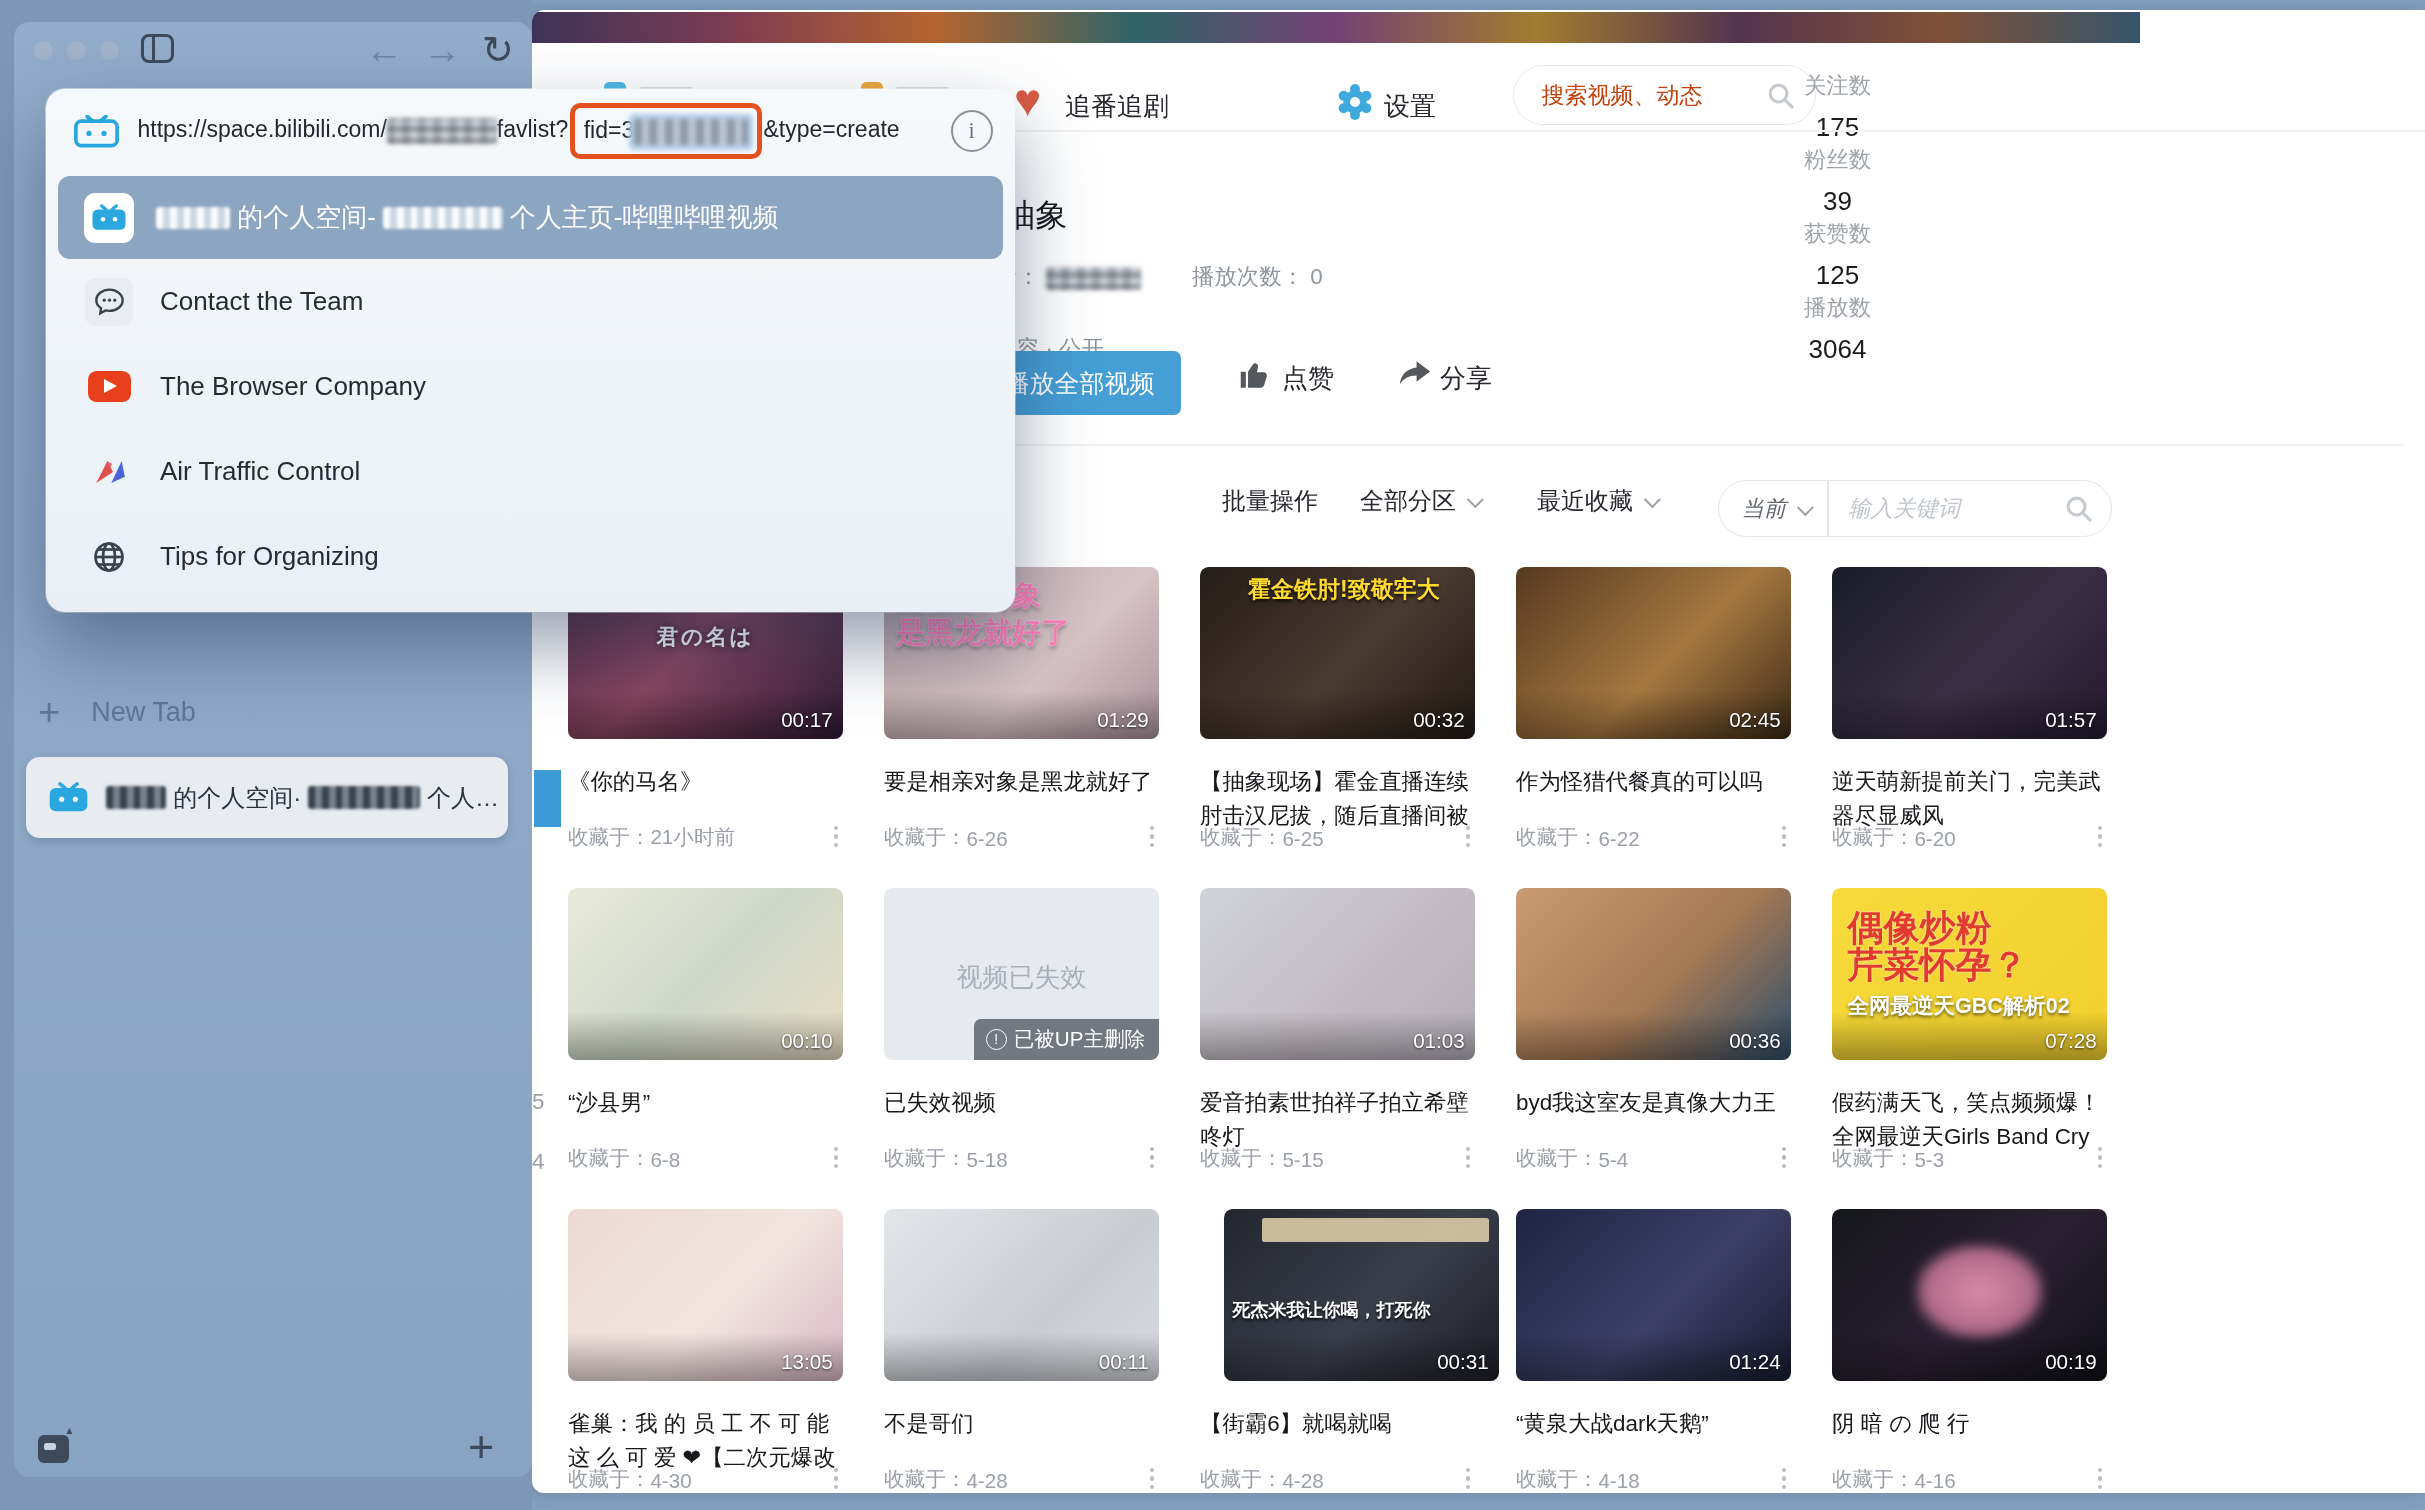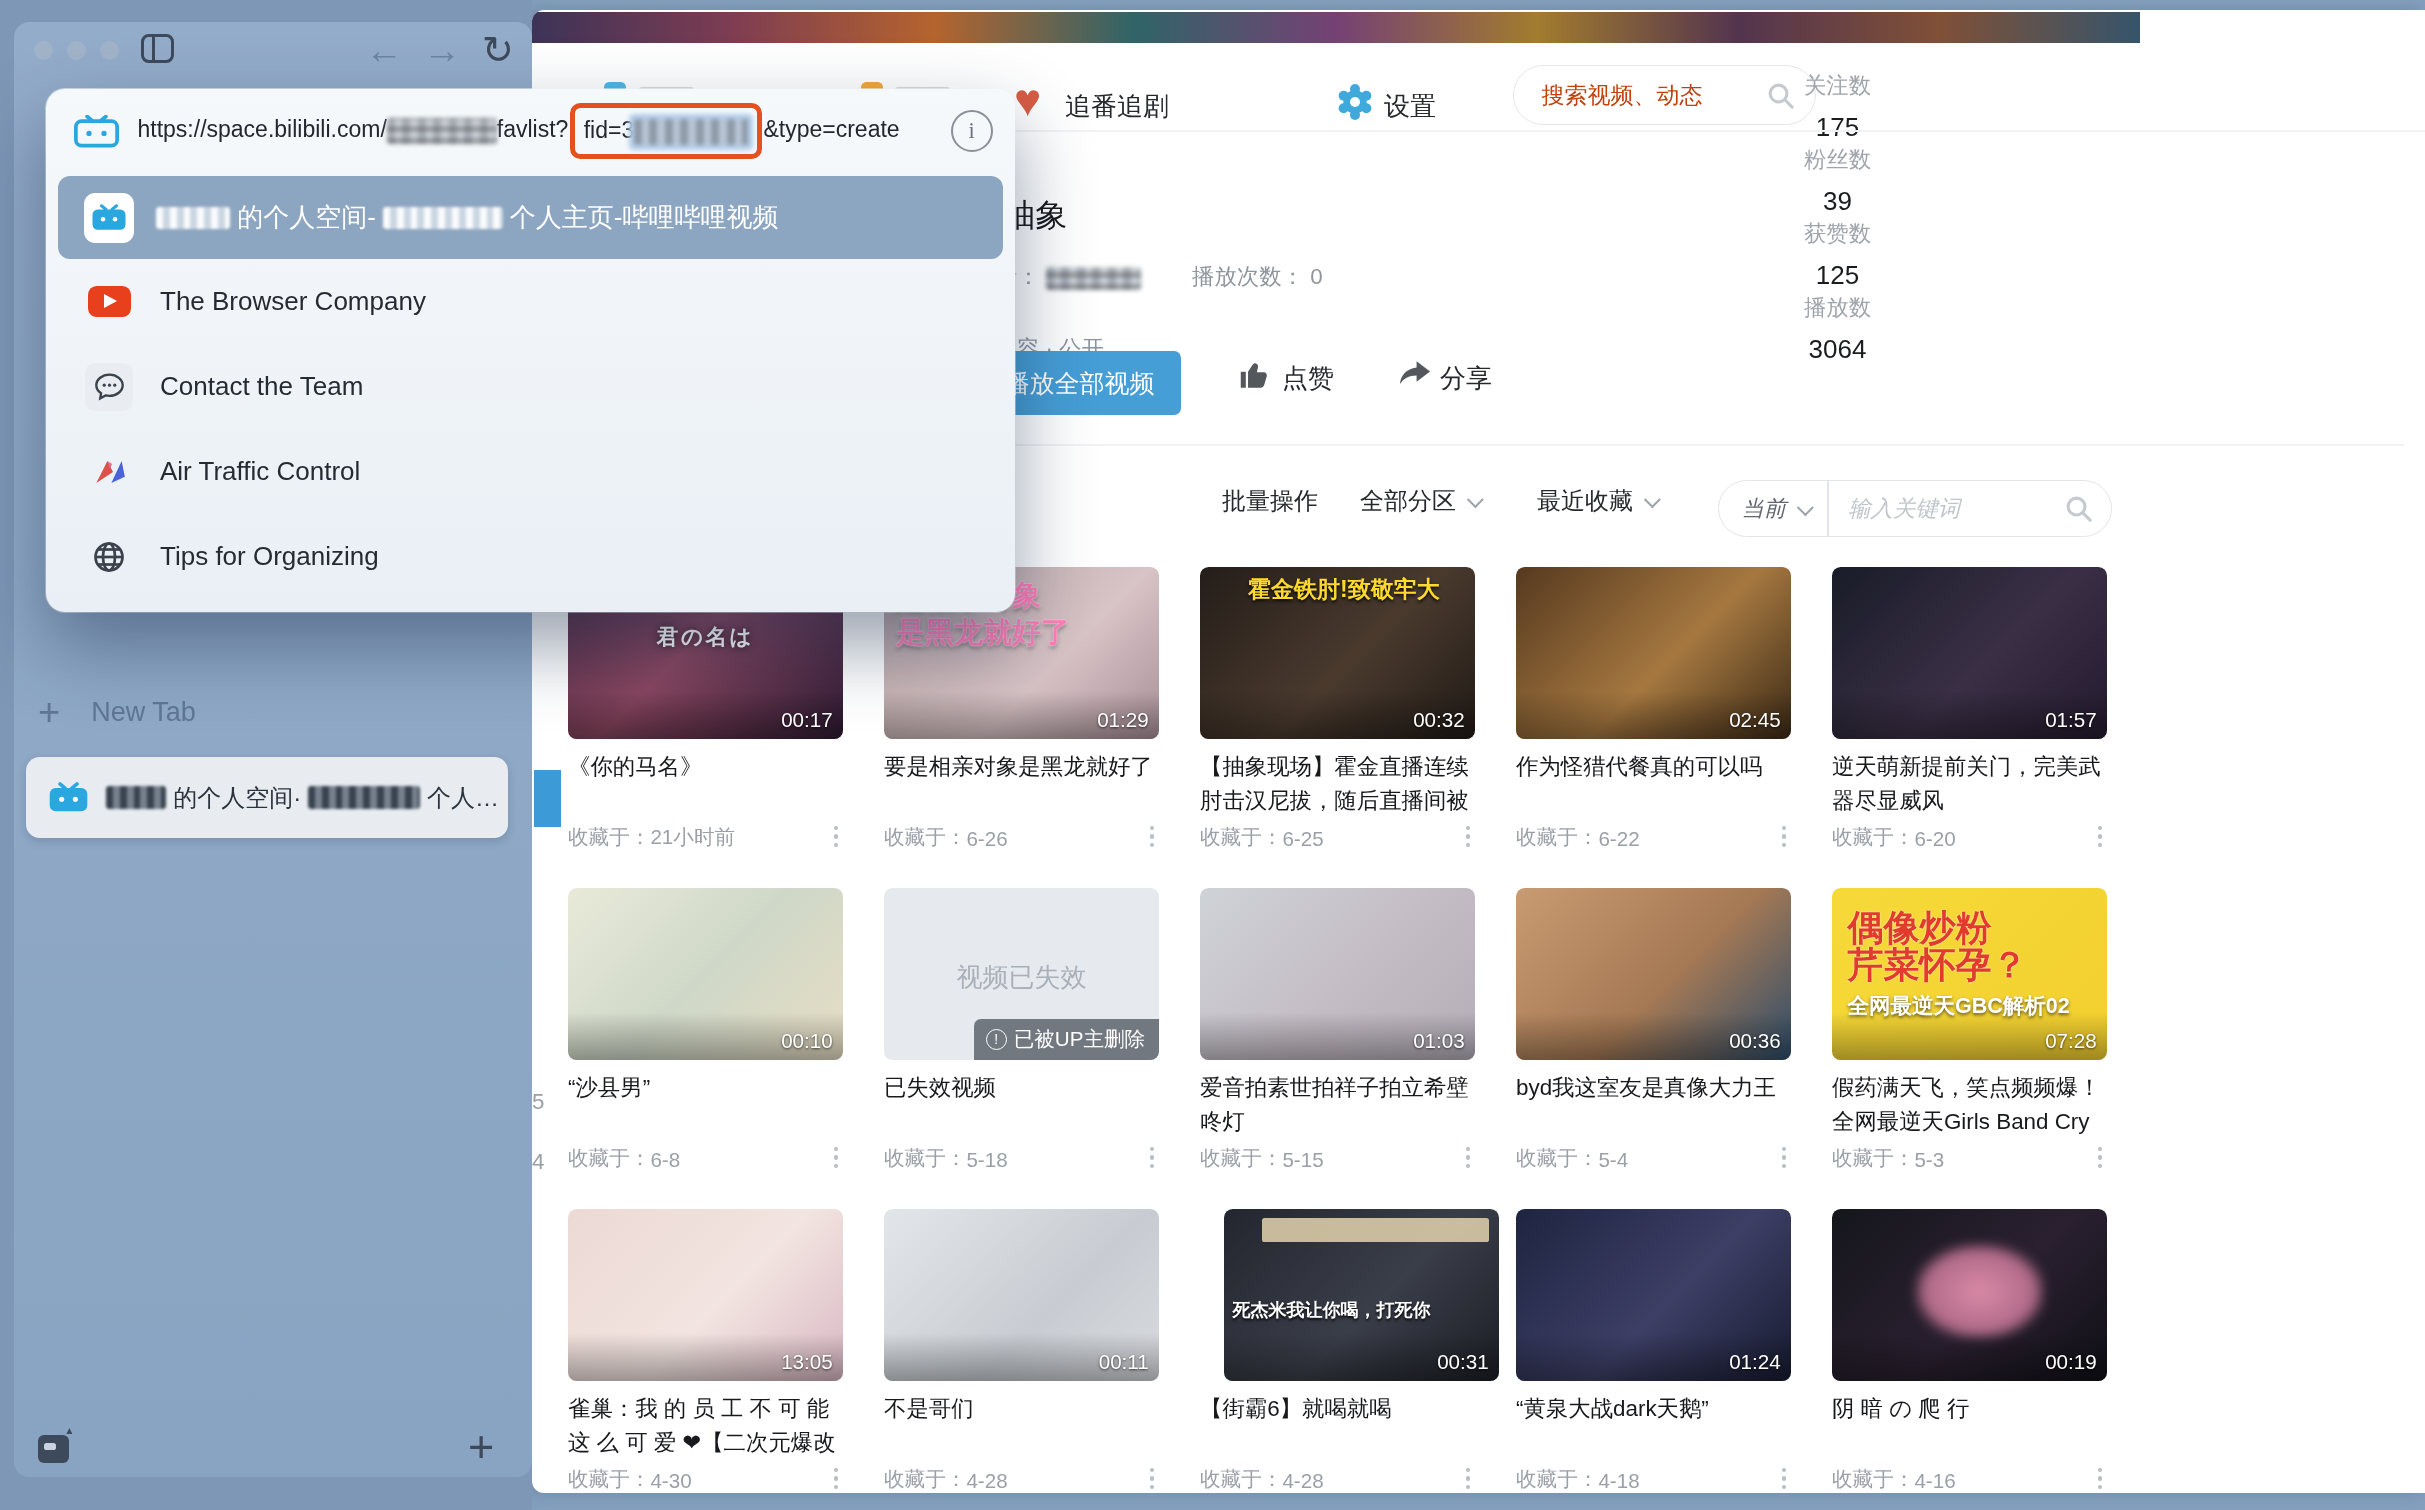--- a/index.html
+++ b/index.html
@@ -43,21 +43,21 @@
   .kw-pill .ph{flex:1;font-size:22.4px;color:#C0C6CC;margin-left:19px;}
   
   .grid{position:absolute;left:36px;top:557px;width:1548px;display:grid;grid-template-columns:repeat(5,275px);
     grid-auto-rows:321px;column-gap:41px;}
   .vcard{position:relative;width:275px;}
   .thumb{position:relative;width:275px;height:172px;border-radius:8.6px;overflow:hidden;}
   .thumb::after{content:"";position:absolute;left:0;right:0;bottom:0;height:48px;
     background:linear-gradient(180deg,rgba(0,0,0,0),rgba(0,0,0,.35));}
   .t7::after{display:none;}
   .dur{position:absolute;right:10.3px;bottom:6.9px;color:#fff;font-size:20.6px;z-index:3;text-shadow:0 0.9px 2.6px rgba(0,0,0,.7);}
-  .vtitle{margin-top:11px;height:71px;overflow:hidden;font-size:22.4px;line-height:34px;color:#18191C;}
+  .vtitle{margin-top:26px;height:71px;overflow:hidden;font-size:22.4px;line-height:34px;color:#18191C;}
   .vmeta{position:absolute;left:0;right:0;top:255px;display:flex;align-items:flex-end;font-size:20.6px;color:#9BA0A8;}
   .vmeta .spacer{flex:1;}
   .kebab{display:flex;flex-direction:column;gap:4.3px;padding:3.4px 5.2px;}
   .kebab i{width:4.3px;height:4.3px;border-radius:50%;background:#B9BEC5;}
   .ov{position:absolute;font-weight:700;z-index:2;white-space:nowrap;}
   .ov-yourname{left:50%;top:32%;transform:translateX(-50%);color:#fff;font-size:21.5px;letter-spacing:2.6px;text-shadow:0 0 8.6px rgba(0,0,0,.8);}
   .ov-pink1{left:12px;top:8.6px;font-size:29px;color:#ff7fb9;text-shadow:0 0 1.7px #fff,0 2.6px 4.3px rgba(0,0,0,.35);}
   .ov-pink2{left:12px;top:46px;font-size:29px;color:#ff7fb9;text-shadow:0 0 1.7px #fff,0 2.6px 4.3px rgba(0,0,0,.35);}
   .ov-yellow{left:48px;top:6.9px;font-size:23px;color:#ffd92e;text-shadow:0 1.7px 3.4px rgba(0,0,0,.9);}
   .ov-red1{left:15.5px;top:16px;font-size:36px;color:#e23a2c;text-shadow:0 0 1.7px #fff;}
@@ -569,37 +569,37 @@
       <span class="lbl">
         <span class="blurwhite" style="width:74px;height:22.4px;"></span>
         <span>的个人空间-</span>
         <span class="blurwhite" style="width:120px;height:22.4px;"></span>
         <span>个人主页-哔哩哔哩视频</span>
       </span>
     </div>
 
     <div class="sug-row">
       <span class="islot">
-          <span class="yt-ico"></span>
-        </span>
-      <span class="lbl">The Browser Company</span>
-    </div>
-
-    <div class="sug-row">
-      <span class="islot">
           <span class="tile-gray">
         <svg width="33" height="29" viewBox="0 0 24 22">
           <path d="M12 2C6.5 2 2 5.6 2 10c0 2.5 1.4 4.7 3.6 6.1L5 20l4-2.2c.9.2 1.9.3 3 .3 5.5 0 10-3.6 10-8S17.5 2 12 2z" fill="none" stroke="#3A424C" stroke-width="1.8"></path>
           <circle cx="8" cy="10" r="1.2" fill="#3A424C"></circle>
               <circle cx="12" cy="10" r="1.2" fill="#3A424C"></circle>
               <circle cx="16" cy="10" r="1.2" fill="#3A424C"></circle>
         </svg>
       </span>
         </span>
       <span class="lbl">Contact the Team</span>
+    </div>
+
+    <div class="sug-row">
+      <span class="islot">
+          <span class="yt-ico"></span>
+        </span>
+      <span class="lbl">The Browser Company</span>
     </div>
 
     <div class="sug-row">
       <span class="islot">
         <svg width="38" height="38" viewBox="0 0 24 24">
           <path fill="#E0504A" d="M4 19L11 5l3.5 7z"></path>
           <path fill="#4A63D8" d="M20 5l-6.5 14 8.5-4z"></path>
           <path fill="#D8607A" d="M11 5l3 2-1.5 3z" opacity=".85"></path>
         </svg>
       </span>

